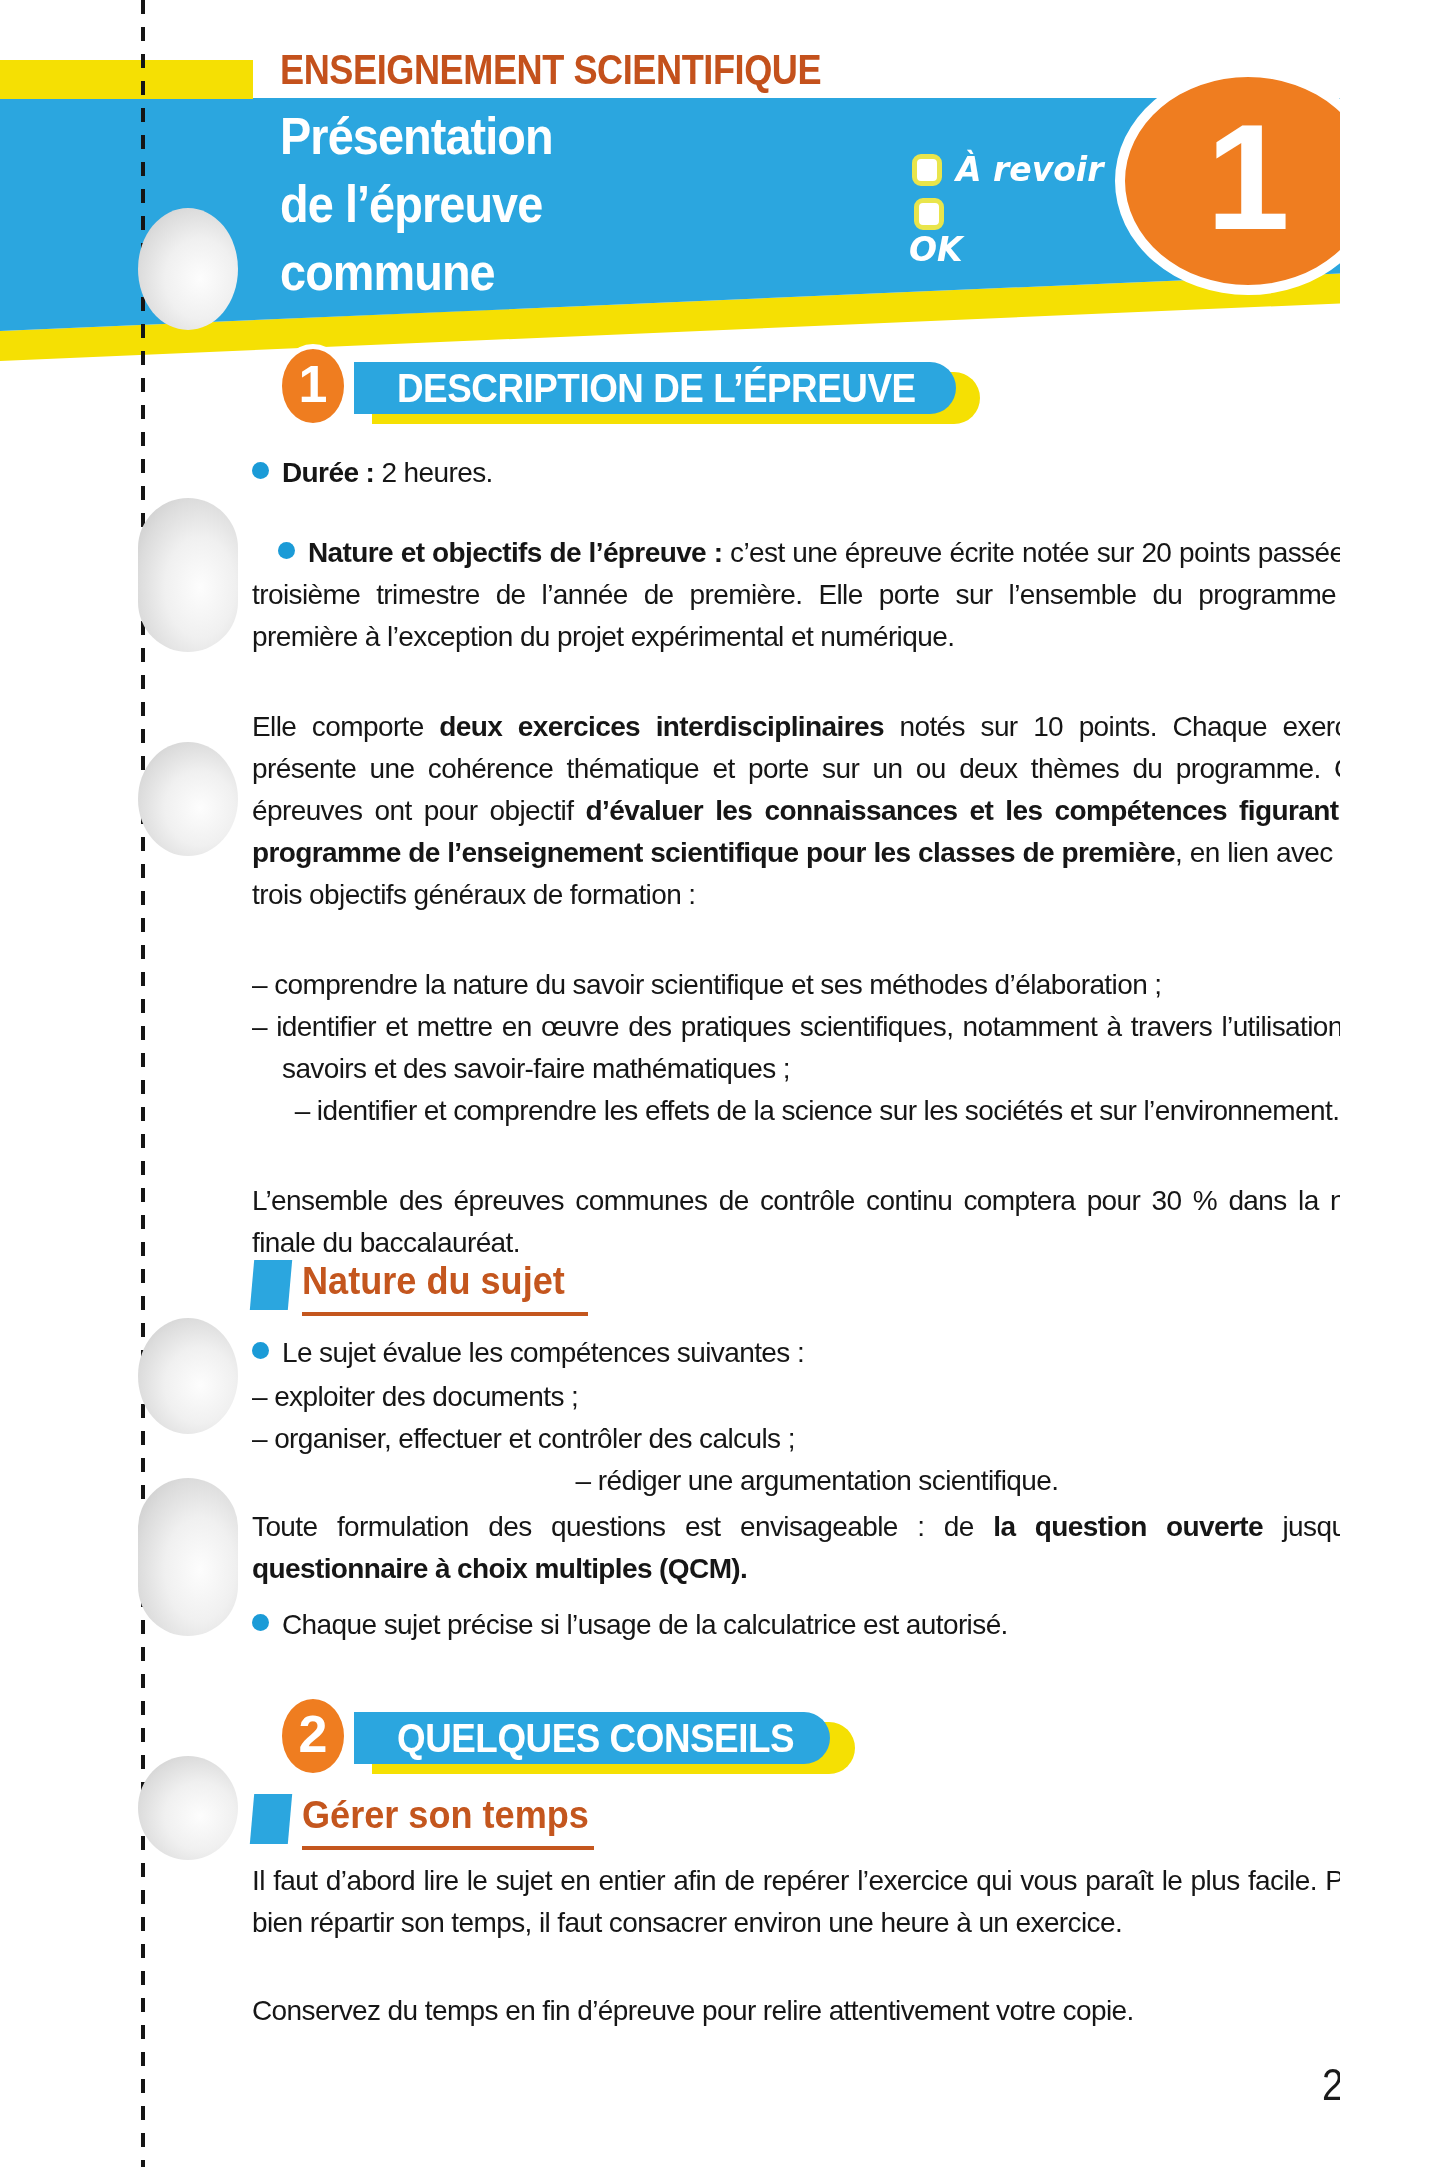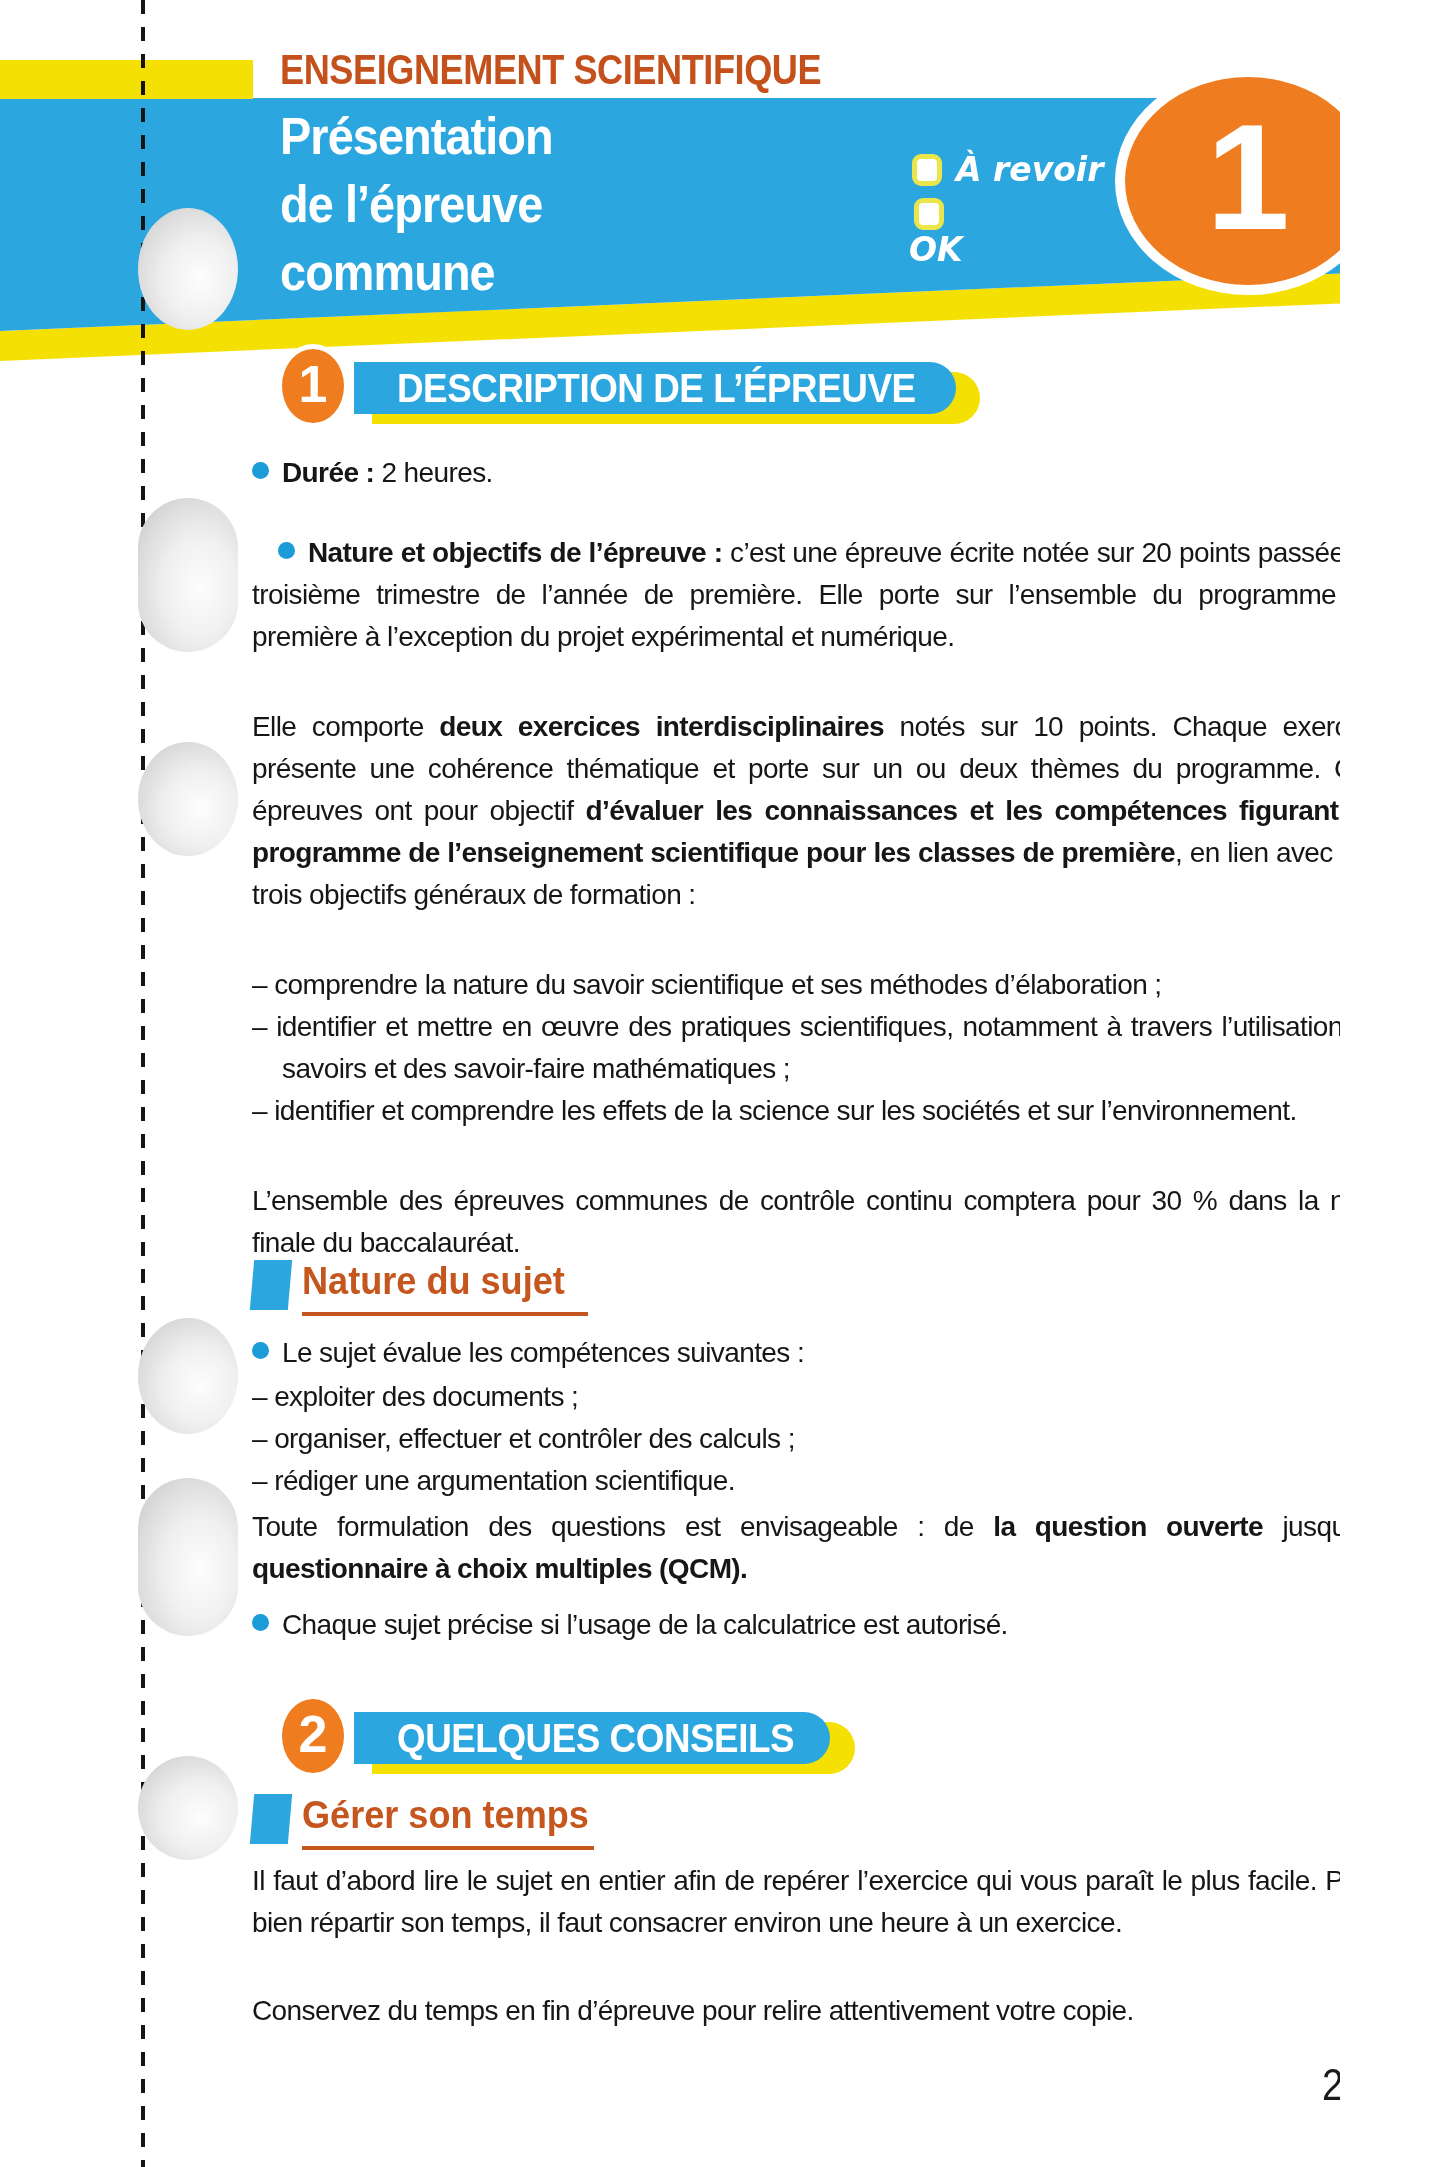--- a/index.html
+++ b/index.html
@@ -46,21 +46,21 @@
 
   
   .blk{position:absolute;left:252px;width:1130px;font-size:28px;line-height:42px;
     letter-spacing:-0.6px;z-index:4;text-align:justify;}
   .blk.single{text-align:left;}
   .b{font-weight:700;}
   .dot{display:inline-block;width:17px;height:17px;border-radius:50%;background:var(--dotblue);
     margin-right:13px;transform:translateY(-3px);}
   .indent{text-indent:26px;}
   .dash-item{padding-left:30px;text-indent:-30px;text-align:justify;}
-  .dash-item:last-child{text-align:left;}
+  .dash-item:last-child{text-align:center;}
 
   
   .footer-badge{position:absolute;left:996px;top:2057px;width:311px;height:56px;background:var(--blue);
     clip-path:polygon(0 17%,100% 0,100% 100%,0 100%);z-index:3;display:flex;align-items:flex-end;justify-content:center;}
   .footer-badge span{color:#fff;font-size:33px;font-weight:700;letter-spacing:-0.5px;line-height:48px;
     transform:scaleX(0.95);white-space:nowrap;}
   .page-num{position:absolute;left:1322px;top:2060px;font-size:44px;color:#1a1a1a;
     transform:scaleX(0.88);transform-origin:left top;z-index:3;}
 
   

